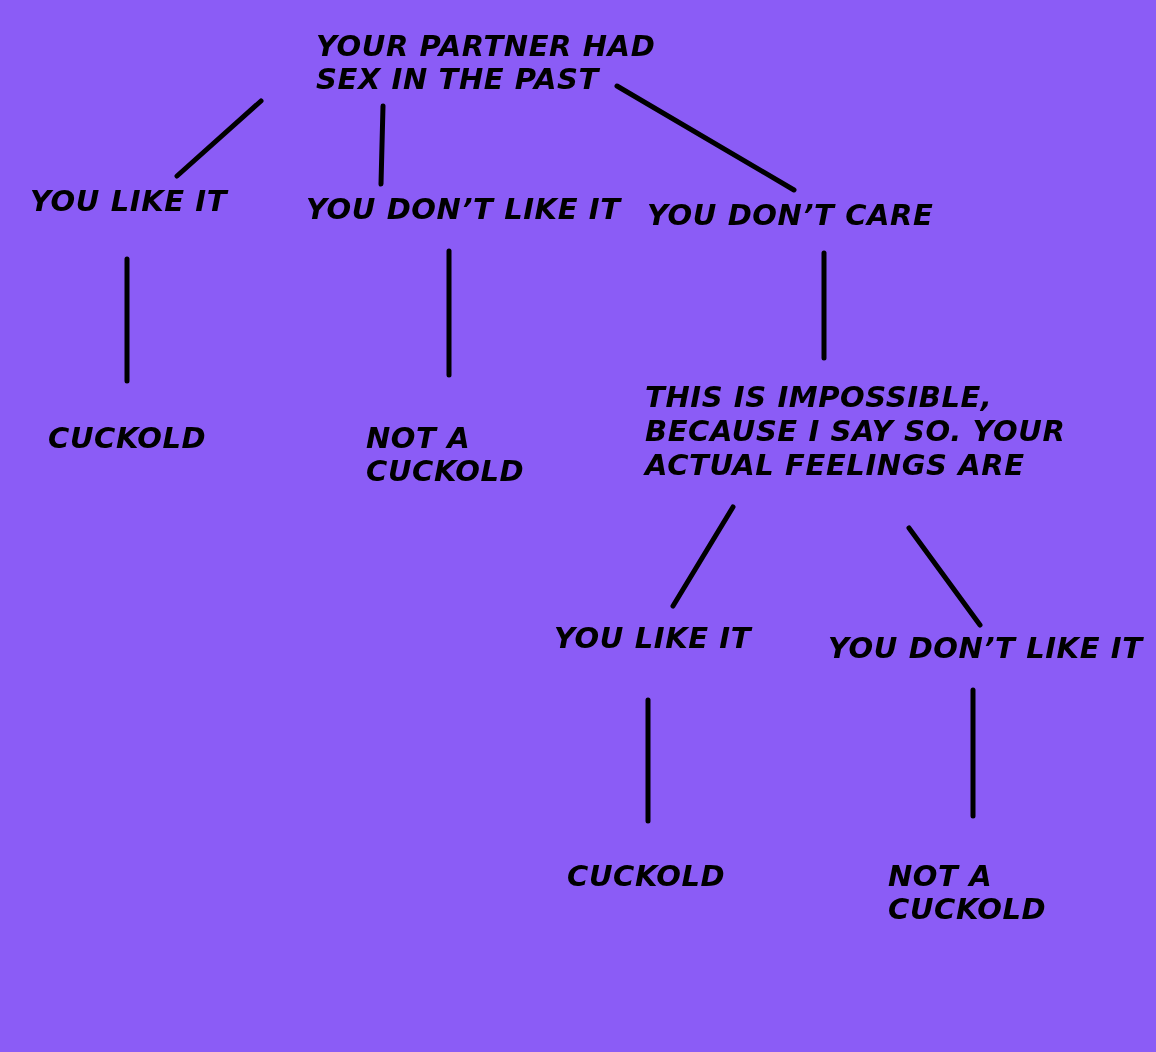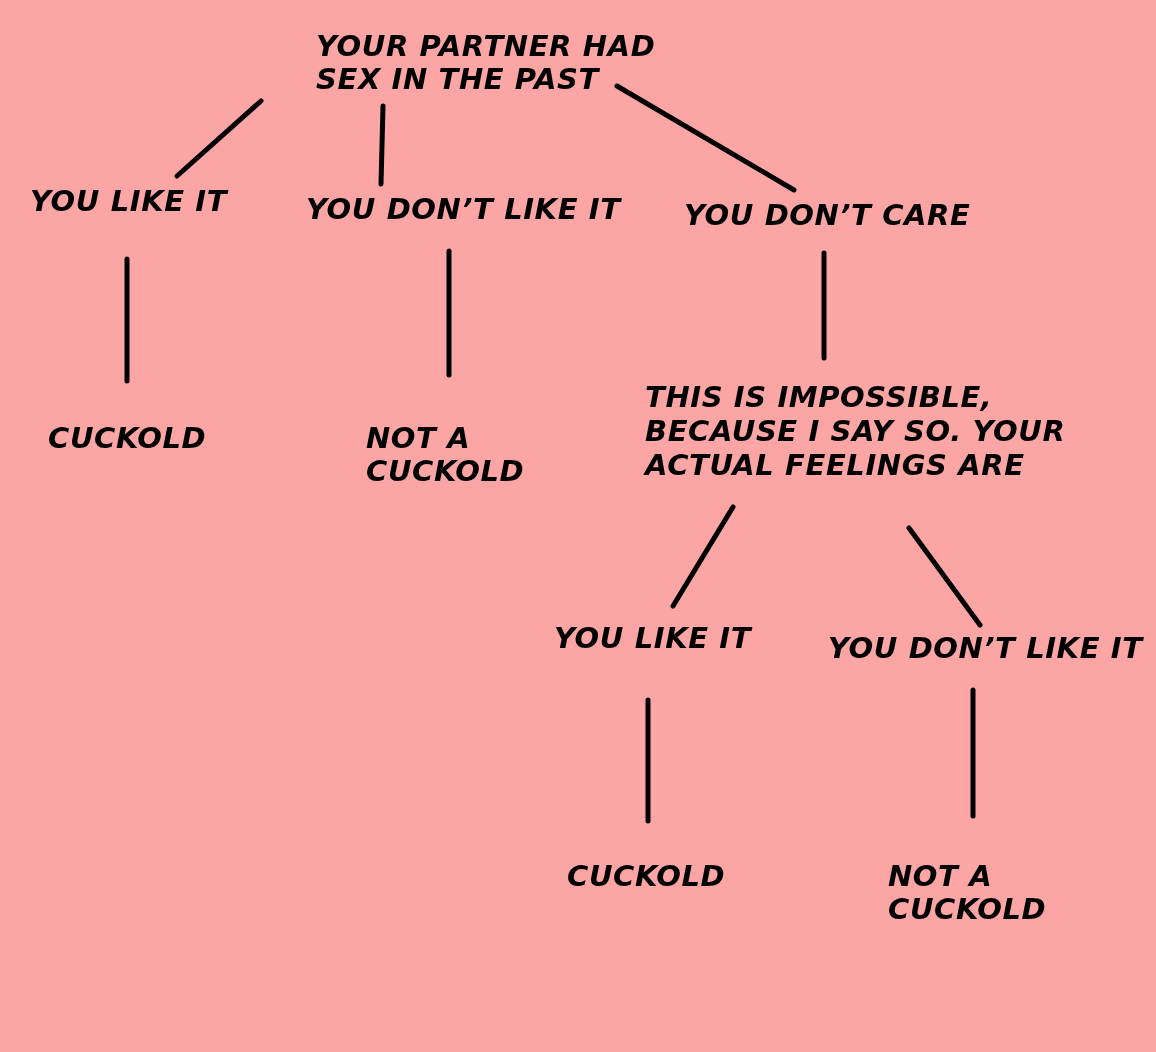--- a/index.html
+++ b/index.html
@@ -5,21 +5,21 @@
 <style>
   html, body {
     margin: 0;
     padding: 0;
     background: #ffffff;
   }
   #canvas {
     position: relative;
     width: 1156px;
     height: 1052px;
-    background: #fca5a5;
+    background: #8b5cf6;
     overflow: hidden;
     font-family: "DejaVu Sans", sans-serif;
   }
   #edges {
     position: absolute;
     left: 0;
     top: 0;
     width: 1156px;
     height: 1052px;
     pointer-events: none;
@@ -64,21 +64,21 @@
       </g>
   </svg>
 
   <div class="node multiline" style="left:316px; top:30px;">YOUR PARTNER HAD
 SEX IN THE PAST</div>
 
   <div class="node" style="left:30px; top:185px;">YOU LIKE IT</div>
 
   <div class="node" style="left:306px; top:193px;">YOU DON’T LIKE IT</div>
 
-  <div class="node" style="left:684px; top:199px;font-style:italic;">YOU DON’T CARE</div>
+  <div class="node" style="left:647px; top:199px;font-style:italic;">YOU DON’T CARE</div>
 
   <div class="node" style="left:48px; top:422px;">CUCKOLD</div>
 
   <div class="node multiline" style="left:366px; top:422px;">NOT A
 CUCKOLD</div>
 
   <div class="node wide multiline" style="left:629px; top:380px;">THIS IS IMPOSSIBLE,
 BECAUSE I SAY SO. YOUR
 ACTUAL FEELINGS ARE</div>
 

